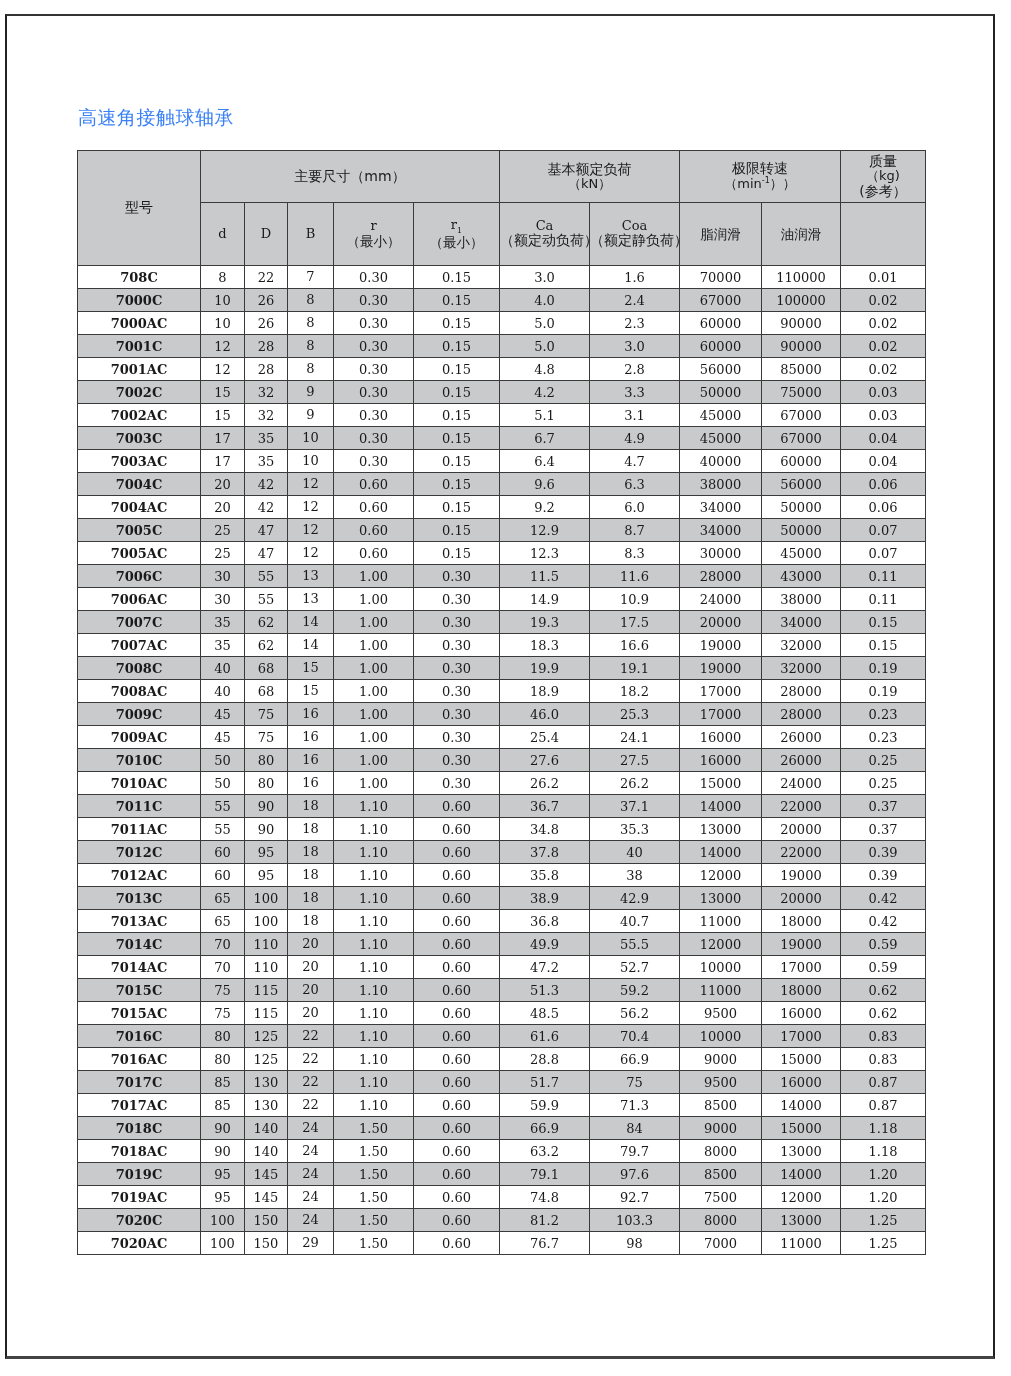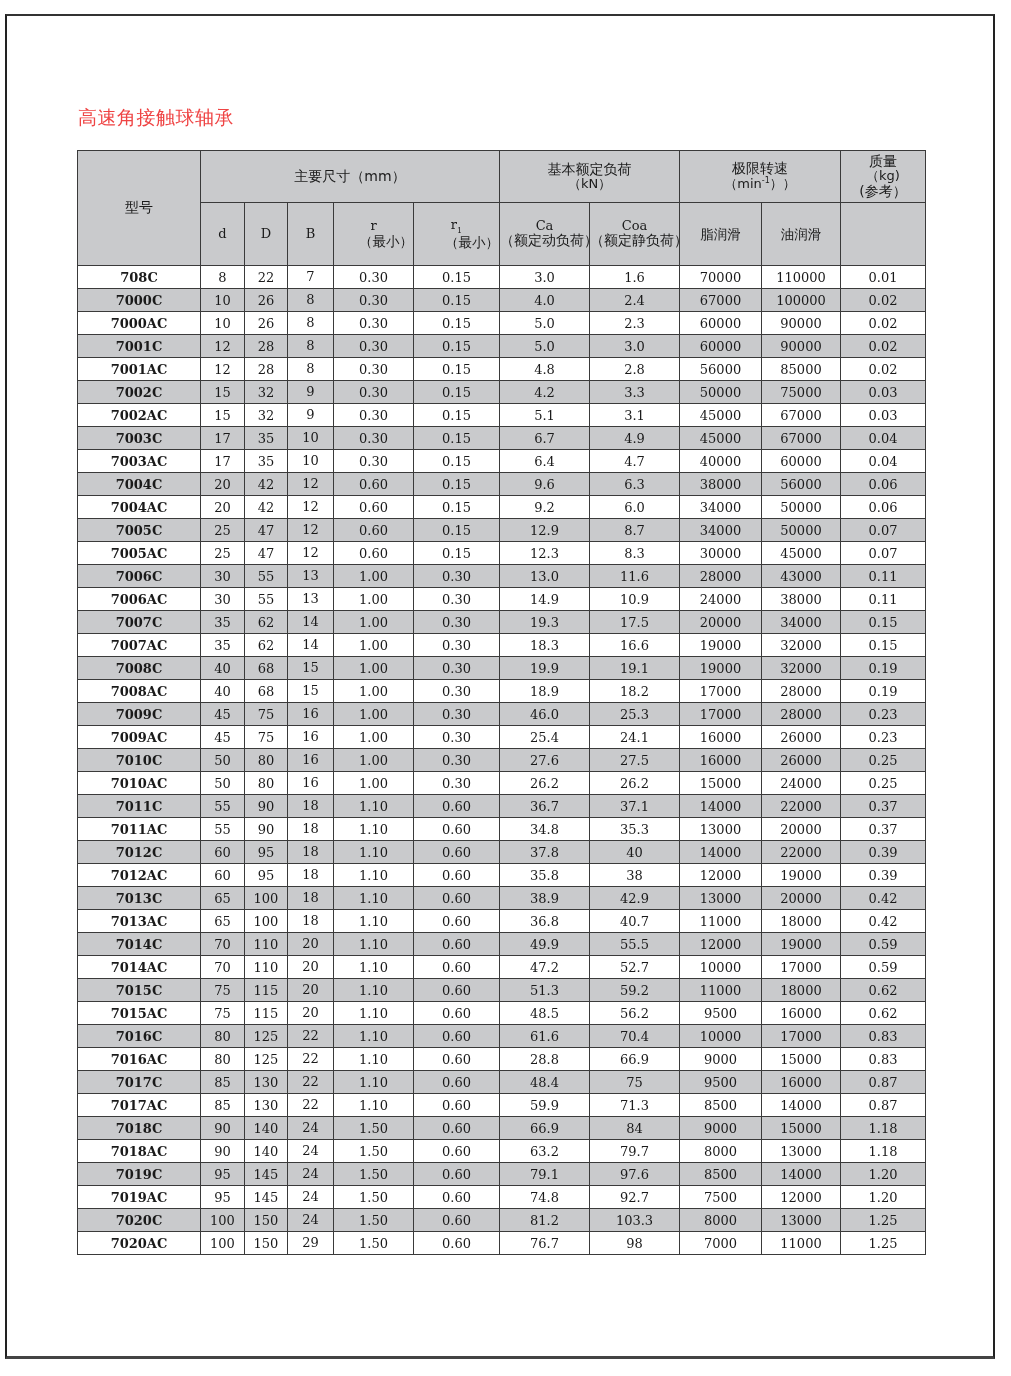--- a/index.html
+++ b/index.html
@@ -2,31 +2,31 @@
 <html><head>
 <meta charset="utf-8">
 <style>
   html, body { margin: 0; padding: 0; background: #ffffff; }
   body { width: 1011px; height: 1376px; position: relative; overflow: hidden;
          font-family: "DejaVu Serif", "Liberation Serif", serif; color: #1a1a1a; }
   .frame { position: absolute; left: 5px; top: 14px; width: 990px; height: 1345px;
            border-left: 2px solid #222; border-top: 2px solid #333; border-right: 2px solid #222;
            border-bottom: 3px solid #444; box-sizing: border-box; }
   .title { position: absolute; left: 78px; top: 92px; font-size: 19px; letter-spacing: 0.5px;
-           font-family: Liberation Serif, serif; font-weight: normal; color: #ef4444; }
+           font-family: Liberation Serif, serif; font-weight: normal; color: #3b82f6; }
   table.spec { position: absolute; left: 77px; top: 150px; border-collapse: collapse;
                table-layout: fixed; width: 848px; font-size: 13px; }
   table.spec th, table.spec td { border: 1.5px solid #3a3a3a; padding: 0; text-align: center;
                vertical-align: middle; white-space: nowrap; overflow: hidden; }
   table.spec thead th { background: #c9cacc; font-weight: normal; line-height: 1.1; }
   thead tr.h1 th { height: 51px; }
   thead tr.h2 th { height: 62px; }
   .hdr-main { font-size: 14px; font-family: "DejaVu Sans", sans-serif; }
   .hdr-sub { font-size: 14px; font-family: "DejaVu Sans", sans-serif; }
-  .hdr-cn { font-size: 13.5px; font-family: "DejaVu Sans", sans-serif; text-align: right; }
+  .hdr-cn { font-size: 13.5px; font-family: "DejaVu Sans", sans-serif; }
   .hdr-sym { font-size: 13px; }
   tbody td { height: 22px; font-size: 13px; }
   tbody tr:nth-child(even) td { background: #c9cacc; }
   tbody tr:nth-child(odd) td { background: #ffffff; }
   td.model { text-align: left; padding-left: 6px; font-weight: bold; }
   td.bcol { vertical-align: top; line-height: 14px; }
   sup { font-size: 8px; }
   sub { font-size: 8px; }
 </style>
 </head>
@@ -267,21 +267,21 @@
         <td>45000</td>
         <td>0.07</td>
       </tr>
       <tr>
         <td class="model">7006C</td>
         <td>30</td>
         <td>55</td>
         <td class="bcol">13</td>
         <td>1.00</td>
         <td>0.30</td>
-        <td>13.0</td>
+        <td>11.5</td>
         <td>11.6</td>
         <td>28000</td>
         <td>43000</td>
         <td>0.11</td>
       </tr>
       <tr>
         <td class="model">7006AC</td>
         <td>30</td>
         <td>55</td>
         <td class="bcol">13</td>
@@ -553,21 +553,21 @@
         <td>15000</td>
         <td>0.83</td>
       </tr>
       <tr>
         <td class="model">7017C</td>
         <td>85</td>
         <td>130</td>
         <td class="bcol">22</td>
         <td>1.10</td>
         <td>0.60</td>
-        <td>48.4</td>
+        <td>51.7</td>
         <td>75</td>
         <td>9500</td>
         <td>16000</td>
         <td>0.87</td>
       </tr>
       <tr>
         <td class="model">7017AC</td>
         <td>85</td>
         <td>130</td>
         <td class="bcol">22</td>

